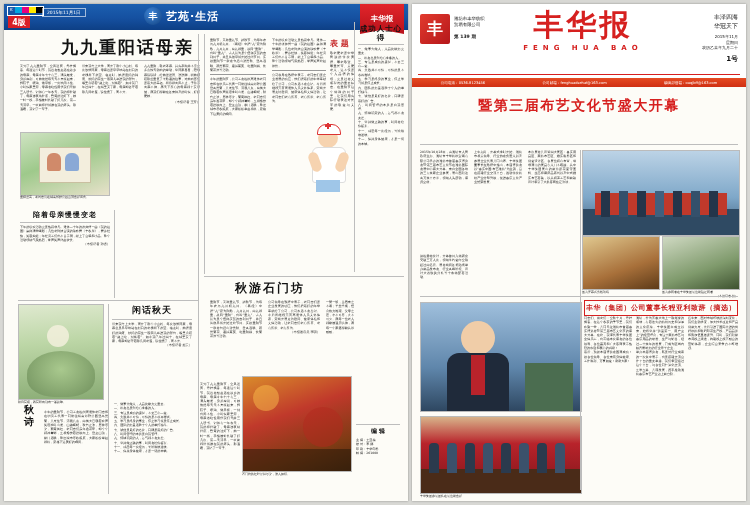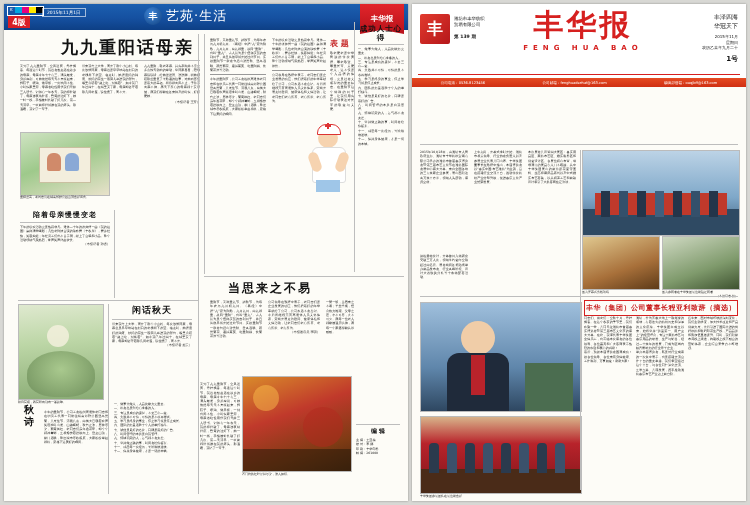--- a/index.html
+++ b/index.html
@@ -47,21 +47,21 @@
   }
   .lmast-mid{
     position:absolute;left:140px;top:3px;display:flex;align-items:center;gap:4px;
   }
   .lmast-logo{
     width:18px;height:18px;border-radius:50%;
     background:radial-gradient(circle at 40% 35%,#3f86d8,#10407e);
     color:#fff;font-size:9px;display:flex;align-items:center;justify-content:center;
     font-weight:bold;
   }
-  .lmast-title{color:#fff;font-size:13px;font-weight:normal;letter-spacing:1px;}
+  .lmast-title{color:#fff;font-size:11px;font-weight:bold;letter-spacing:1px;}
   .redflag{
     position:absolute;right:4px;top:0;width:44px;height:30px;
     background:linear-gradient(180deg,#e2252b,#b8121a);
     color:#fff;font-size:7.5px;font-weight:bold;
     display:flex;align-items:center;justify-content:center;
     clip-path:polygon(0 0,100% 0,100% 100%,50% 86%,0 100%);
     line-height:8px;text-align:center;
   }
 
   
@@ -228,21 +228,21 @@
       <div style="position:absolute;left:23px;top:1px;width:2px;height:6px;background:#d33;"></div>
       <div style="position:absolute;left:8px;top:25px;width:32px;height:34px;background:#fff;border:1px solid #ddd;border-radius:6px 6px 3px 3px;"></div>
       <div style="position:absolute;left:6px;top:30px;width:10px;height:20px;background:#f6d3b0;border-radius:5px;transform:rotate(-20deg);"></div>
       <div style="position:absolute;left:33px;top:30px;width:10px;height:20px;background:#f6d3b0;border-radius:5px;transform:rotate(20deg);"></div>
       <div style="position:absolute;left:12px;top:58px;width:24px;height:12px;background:#9fc6e8;"></div>
     </div>
 
     <div class="hrule" style="left:200px;top:272px;width:200px;"></div>
 
     <div class="col" style="left:206px;top:276px;width:120px;">
-      <div class="headline-cn h-sec" style="text-align:center;">当思来之不易</div>
+      <div class="headline-cn h-sec" style="text-align:center;">秋游石门坊</div>
     </div>
     <div class="col" style="left:206px;top:296px;width:52px;">
       <div class="txt">重阳节，又称重九节、踏秋节，为每年农历九月初九日。《易经》中把“九”定为阳数，九月九日，两九相重，故曰“重阳”，也叫“重九”。古人认为是个值得庆贺的吉利日子，并且从很早就开始过此节日。庆祝重阳节一般会包括出游赏秋、登高远眺、观赏菊花、遍插茱萸、吃重阳糕、饮菊花酒等活动。</div>
     </div>
     <div class="col" style="left:264px;top:296px;width:52px;">
       <div class="txt">公司领导在致辞中表示，老同志们是企业发展的功臣，他们把最好的年华奉献给了公司，公司永远不会忘记。今后将继续完善离退休人员关怀体系，定期开展走访慰问、健康体检和文体活动，让老同志们老有所养、老有所乐、老有所为。</div>
       <div class="byline">（本报通讯员 李明）</div>
     </div>
     <div class="col" style="left:322px;top:296px;width:28px;">
       <div class="txt">一粥一饭，当思来之不易；半丝半缕，恒念物力维艰。父母之恩，水不可尽，火不可灭。愿每一位老人都能被温柔以待，愿每一个家庭都能其乐融融。</div>
@@ -354,20 +354,21 @@
       </span>
       <span>
         <span>公司邮箱：</span><span>fenghuadsehaf@163.com</span>
       </span>
       <span>
         <span>编辑部信箱：</span><span>oaqjbff@163.com</span>
       </span>
     </div>
 
     <div class="rheadline">
+      <div class="rh2">暨第三届布艺文化节盛大开幕</div>
     </div>
 
     <div class="hrule" style="left:8px;top:140px;width:318px;"></div>
 
     <div class="col" style="left:8px;top:146px;width:48px;">
       <div class="txt">2015年10月28日，由潍坊市人民政府主办、潍坊市丰华纺织贸易有限公司承办的潍坊市首届喜庆博览会暨第三届布艺文化节在潍坊国际会展中心盛大开幕。来自全国各地的三百余家企业参展，展出面积达两万余平方米，现场人头攒动，盛况空前。</div>
     </div>
     <div class="col" style="left:62px;top:146px;width:48px;">
       <div class="txt">上午九时，开幕式准时开始。潍坊市相关领导、行业协会负责人以及参展企业代表共同出席。丰华集团董事长在致辞中指出，本届博览会以“喜庆中国·布艺潍坊”为主题，旨在搭建行业交流平台，推动传统纺织产业转型升级，促进喜庆文化产业繁荣发展。</div>
     </div>

